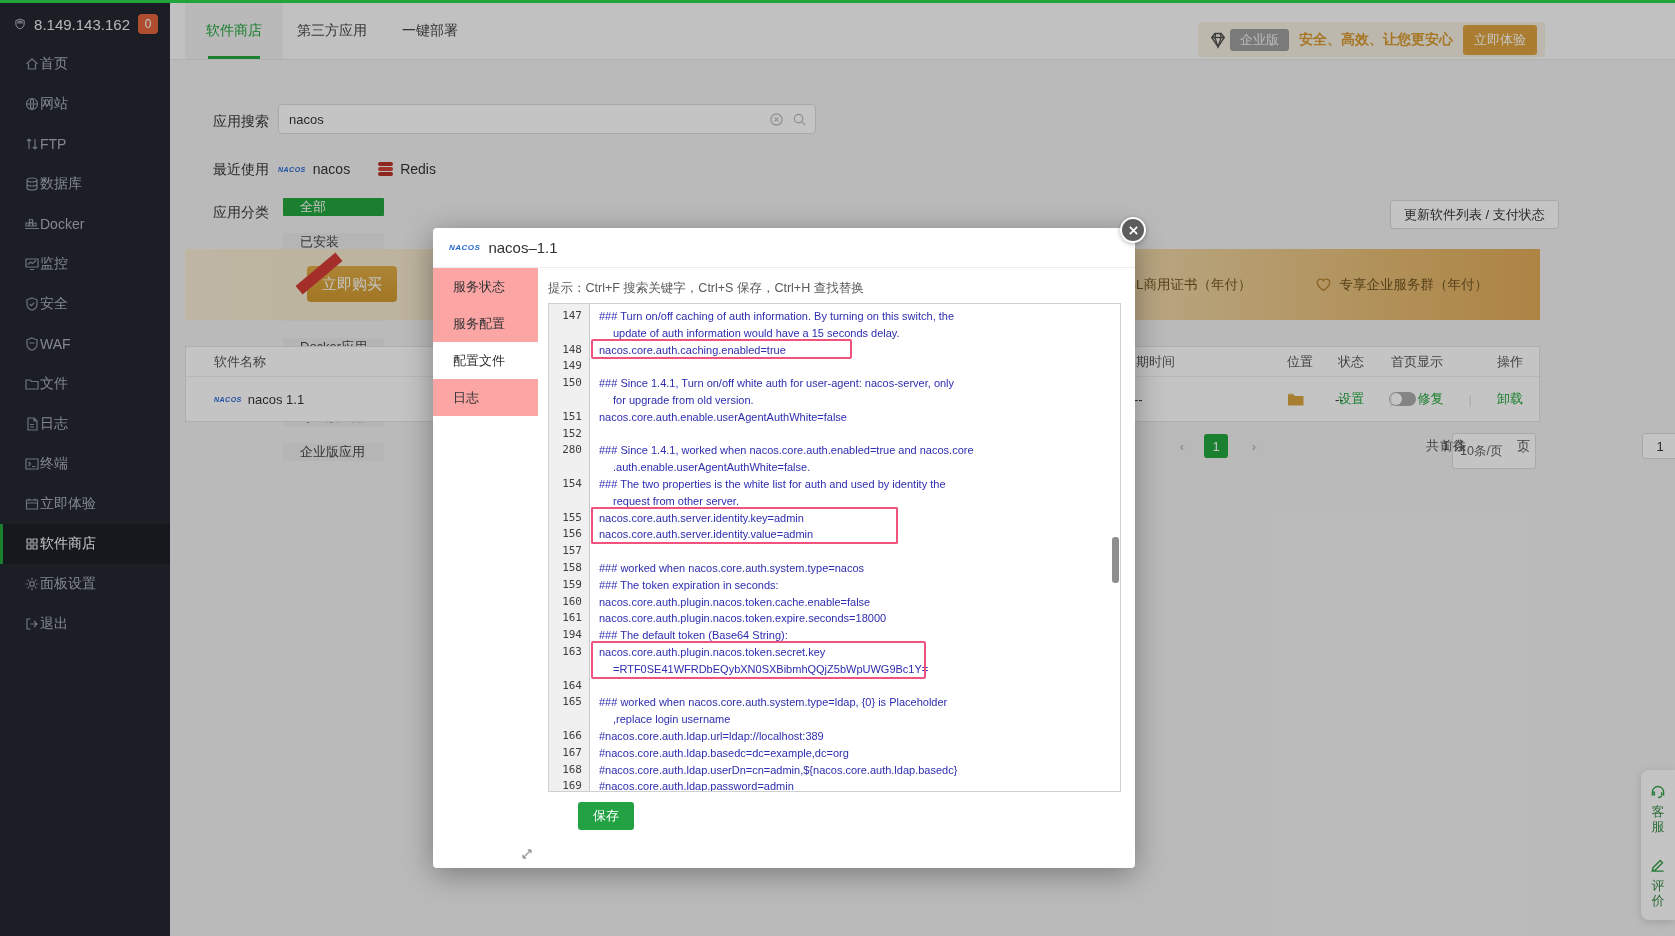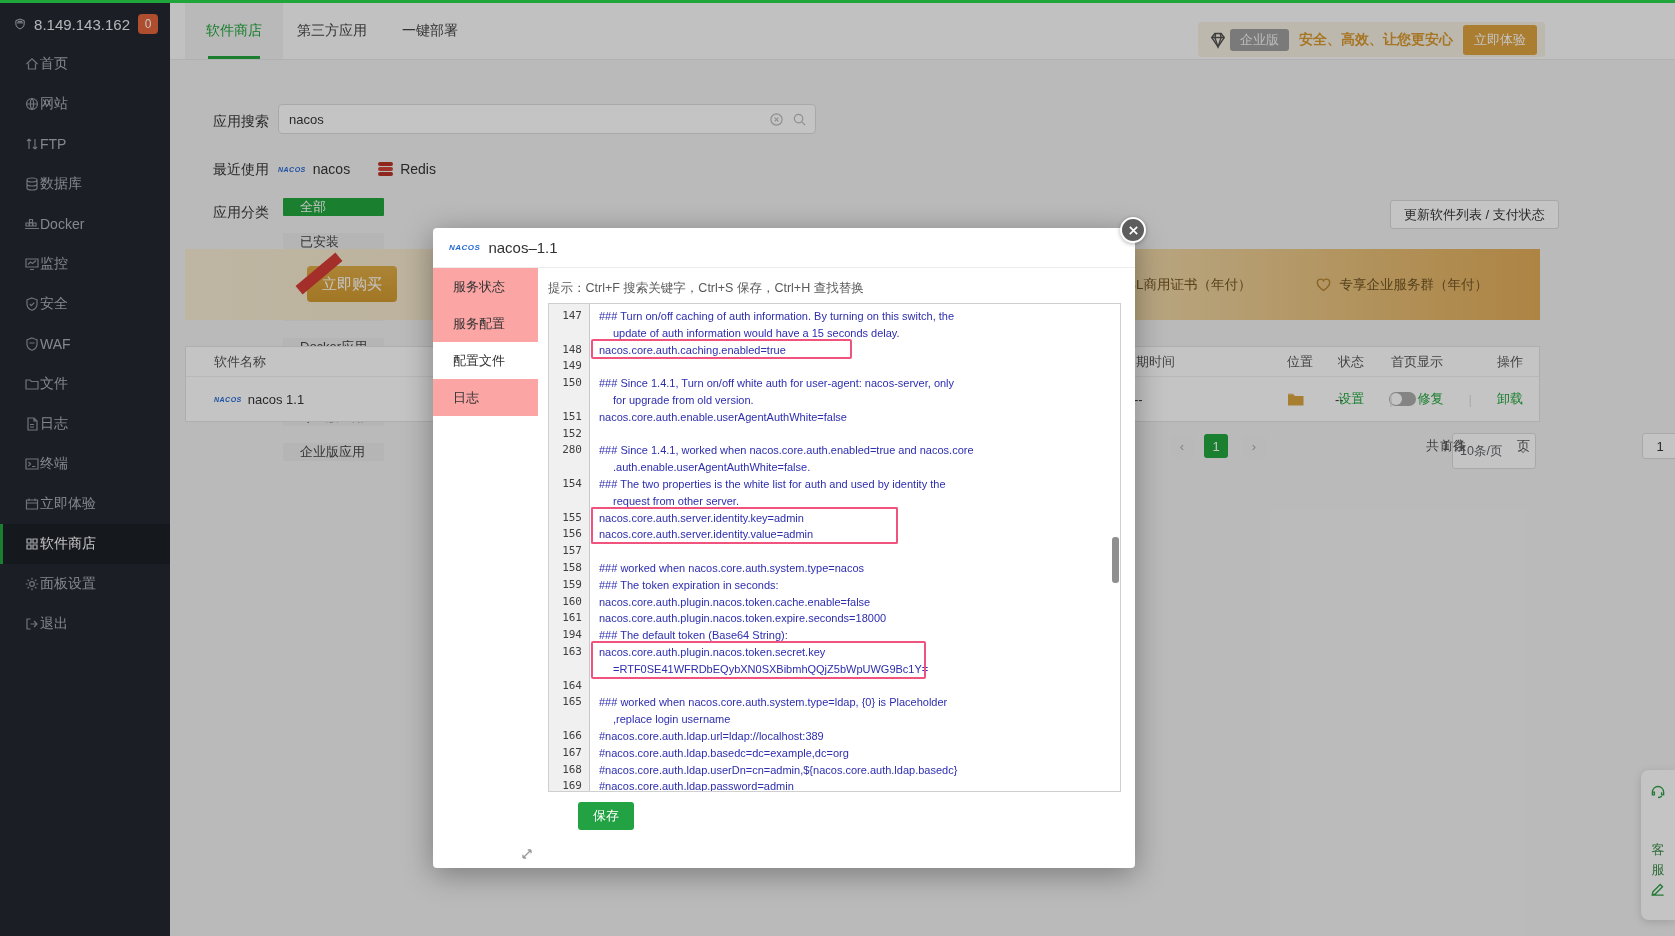--- a/index.html
+++ b/index.html
@@ -78,21 +78,21 @@
   .pg-text{position:absolute;top:431px;height:24px;line-height:24px;font-size:13px;color:#555;}
   .pg-input{position:absolute;left:1472px;top:430px;width:36px;height:26px;border:1px solid #dcdcdc;border-radius:3px;background:#fff;text-align:center;font-size:13px;color:#333;outline:none;}
 
   
   .mask{position:absolute;inset:0;background:rgba(10,10,10,0.24);z-index:50;}
 
   
   .float-widget{position:absolute;left:1641px;top:770px;width:34px;height:150px;background:#fff;border-radius:8px 0 0 8px;box-shadow:0 2px 8px rgba(0,0,0,.15);z-index:40;display:flex;flex-direction:column;align-items:center;justify-content:space-between;padding:12px 0;}
   .fw-item{display:flex;flex-direction:column;align-items:center;gap:4px;cursor:pointer;}
   .fw-item .ico{width:18px;height:18px;color:#2f9e44;}
-  .fw-label{width:14px;font-size:13px;line-height:20px;color:#3a8d49;word-break:break-all;text-align:center;margin-top:36px;}
+  .fw-label{width:14px;font-size:13px;line-height:15px;color:#3a8d49;word-break:break-all;text-align:center;}
 
   
   .modal{position:absolute;left:433px;top:228px;width:702px;height:640px;background:#fff;border-radius:4px;box-shadow:0 6px 30px rgba(0,0,0,.35);z-index:100;}
   .modal-close{position:absolute;left:687px;top:-11px;width:26px;height:26px;border-radius:50%;background:#5d5d5d;border:2px solid #fff;color:#fff;display:flex;align-items:center;justify-content:center;cursor:pointer;z-index:101;box-shadow:0 1px 4px rgba(0,0,0,.3);}
   .modal-close svg{width:11px;height:11px;}
   .modal-head{height:40px;border-bottom:1px solid #ececec;display:flex;align-items:center;gap:8px;padding:0 16px;}
   .modal-title{font-size:15px;color:#303133;}
   .modal-head .nacos-logo{font-size:8px;}
   .m-tabs{position:absolute;left:0;top:40px;width:105px;}
   .m-tab{height:37px;display:flex;align-items:center;padding-left:20px;font-size:13px;color:#333;background:#fca5a5;cursor:pointer;}

